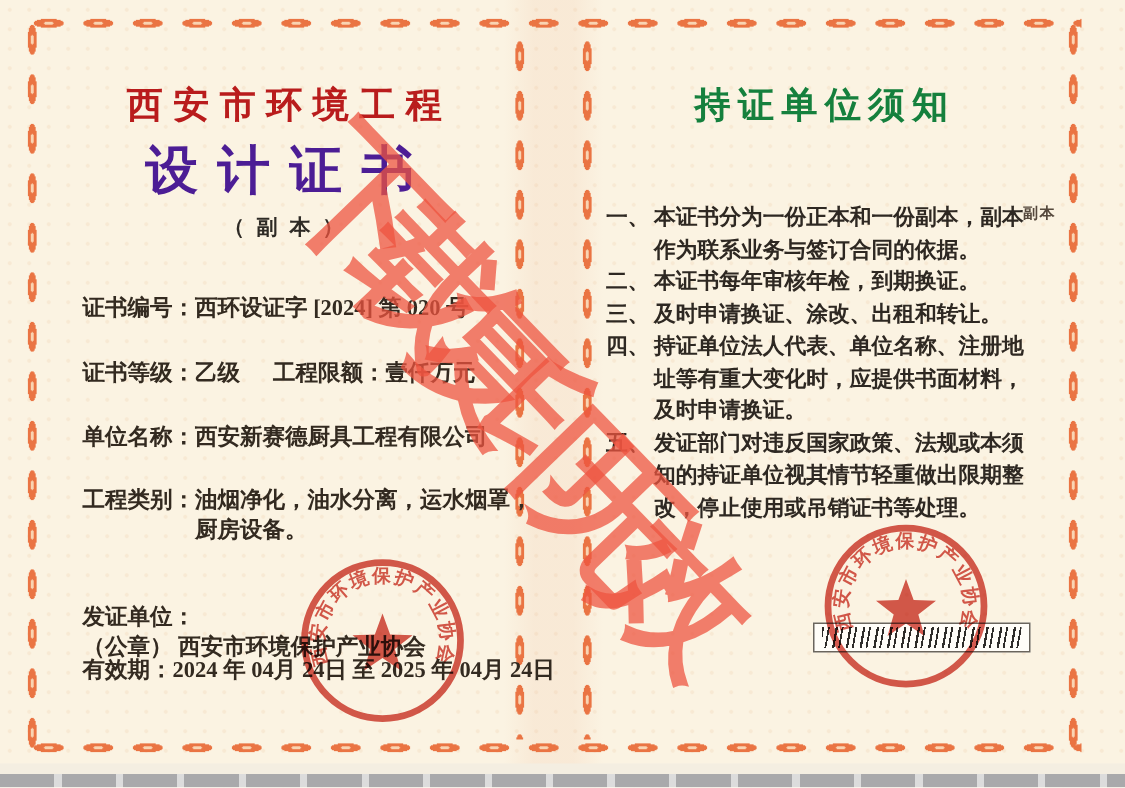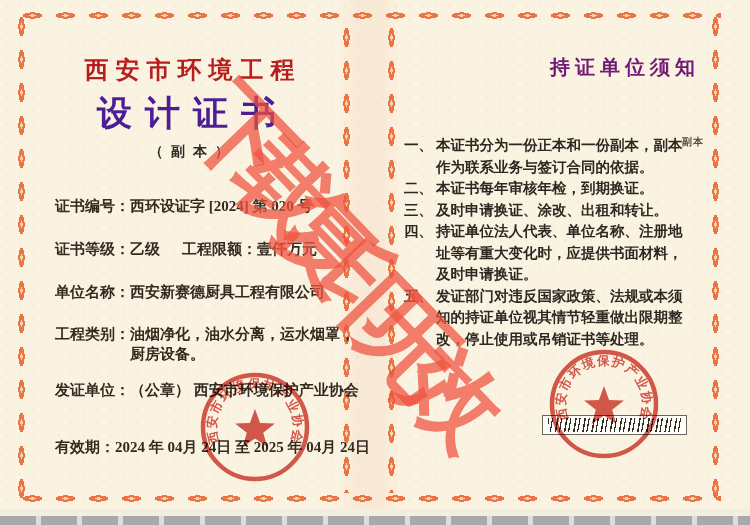--- a/index.html
+++ b/index.html
@@ -44,22 +44,22 @@
   .field{
     position:absolute;left:55px;display:flex;align-items:flex-start;
     font-size:15px;font-weight:bold;color:#332a20;line-height:20px;white-space:nowrap;
   }
   .field .lab{flex:0 0 auto;}
   .field .val{flex:0 0 auto;}
   .field .val.wrap{white-space:normal;width:228px;}
   .gap{display:inline-block;width:22px;}
   
   .rp-title{
-    position:absolute;left:400px;top:54px;width:300px;text-align:right;
-    font-size:20px;font-weight:bold;letter-spacing:5px;color:#701a75;
+    position:absolute;left:400px;top:54px;width:300px;text-align:center;
+    font-size:24px;font-weight:bold;letter-spacing:5px;color:#15803d;
   }
   .notices{
     position:absolute;left:404px;top:135px;width:288px;
     font-size:14.5px;line-height:21.5px;color:#2e2822;font-weight:600;
   }
   .notice{display:flex;}
   .notice .num{flex:0 0 32px;}
   .notice .txt{flex:1;}
   .phone{
     position:absolute;left:536px;top:394px;font-size:14px;font-weight:bold;color:#332a20;white-space:nowrap;
@@ -127,21 +127,21 @@
   <div class="field" style="top:282px;">
     <span class="lab">单位名称：</span>
     <span class="val">西安新赛德厨具工程有限公司</span>
   </div>
 
   <div class="field" style="top:324px;">
     <span class="lab">工程类别：</span>
     <span class="val wrap">油烟净化，油水分离，运水烟罩，厨房设备。</span>
   </div>
 
-  <div class="field" style="top:380px;">
+  <div class="field" style="top:402px;flex-direction:column;">
     <span class="lab">发证单位：</span>
     <span class="val">（公章） 西安市环境保护产业协会</span>
   </div>
 
   <div class="field" style="top:437px;text-align:center;">
     <span class="lab">有效期：</span>
     <span class="val">2024 年 04月 24日 至 2025 年 04月 24日</span>
   </div>
 
   <div class="rp-title">持证单位须知</div>

